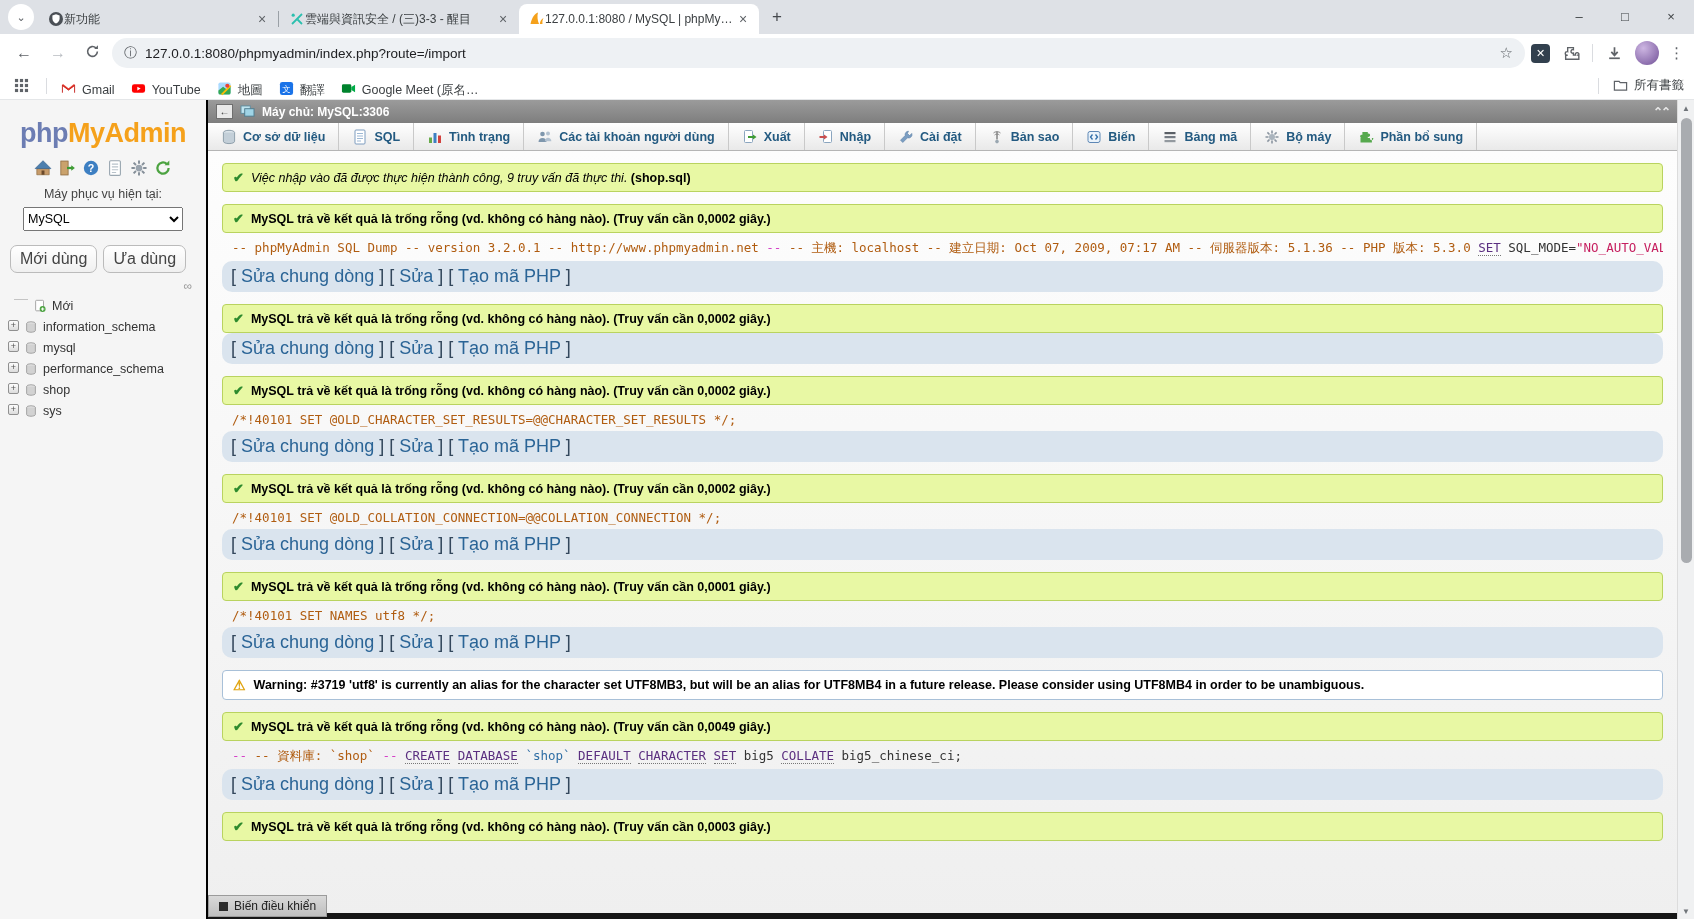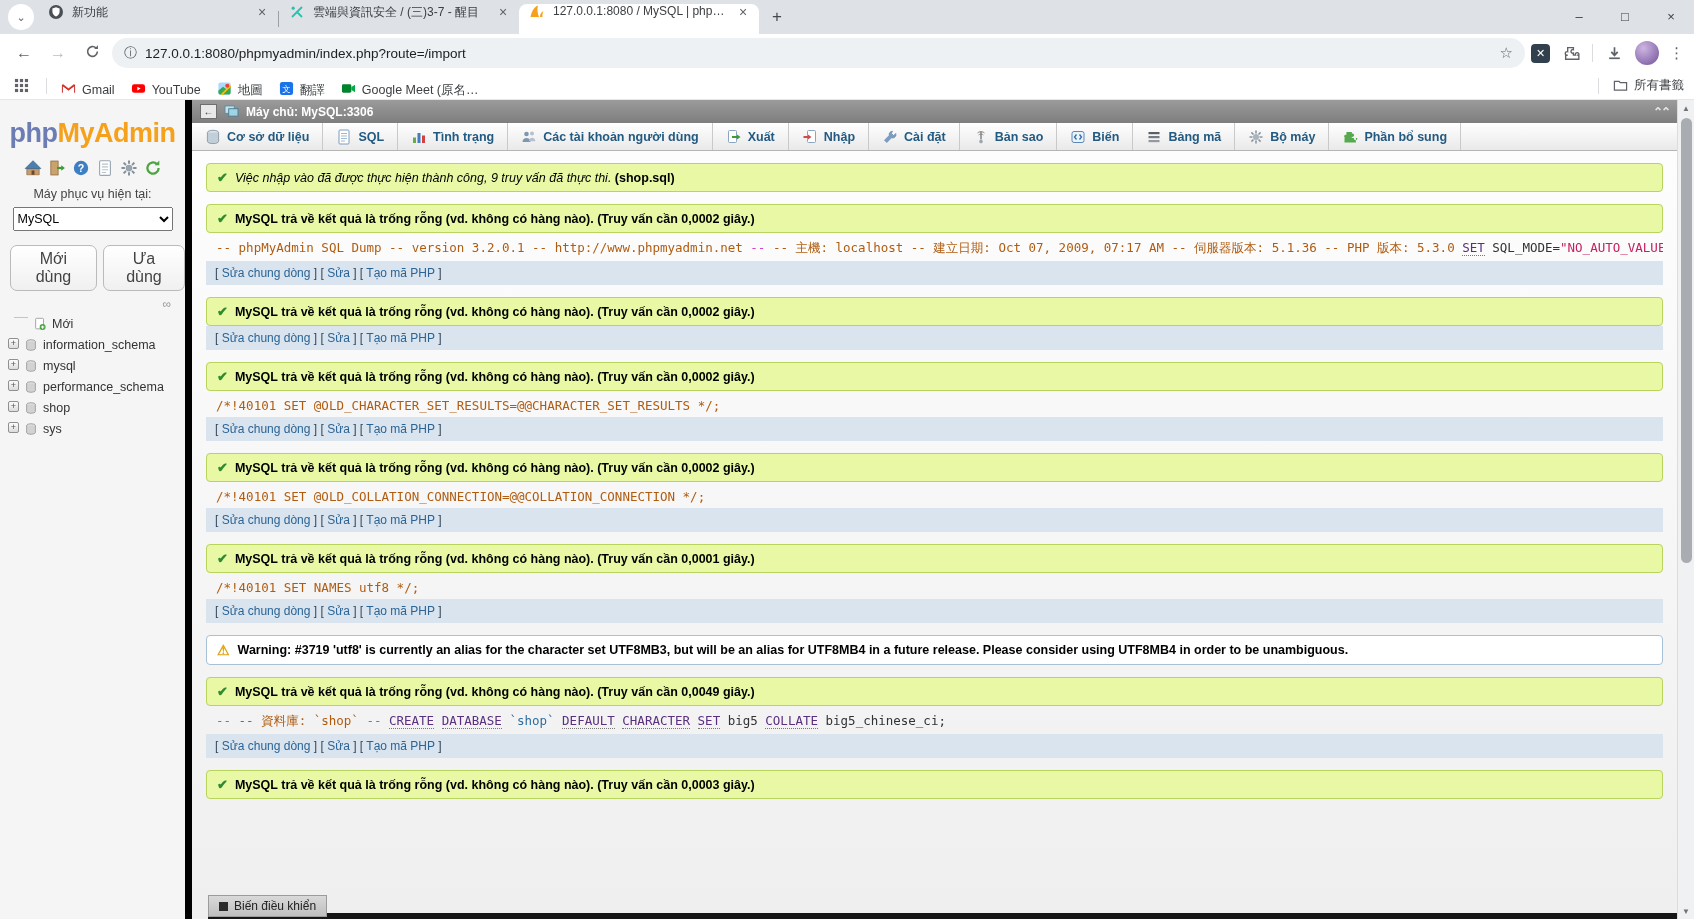--- a/index.html
+++ b/index.html
@@ -1,21 +1,21 @@
 <!DOCTYPE html>
 <html><head>
 <meta charset="utf-8">
 <style>
   * { margin:0; padding:0; box-sizing:border-box; }
   html,body { width:1694px; height:919px; overflow:hidden; font-family:"Liberation Sans",sans-serif; background:#fff; }
 
   
   #tabstrip { height:34px; background:#dee1e6; display:flex; align-items:flex-end; padding-left:8px; position:relative; }
   .tab-search { width:26px; height:26px; margin:0 4px 4px 0; border:none; background:#fff; border-radius:50%; color:#5f6368; font-size:11px; cursor:pointer; }
-  .tab { width:240px; height:30px; display:flex; gap:8px; padding:0 8px 0 10px; font-size:12px; color:#3c4043; border-radius:8px 8px 0 0; position:relative; }
+  .tab { width:240px; height:30px; display:flex; align-items:center; padding:0 8px 0 10px; font-size:12px; color:#3c4043; border-radius:8px 8px 0 0; position:relative; }
   .tab.active { background:#fff; }
   .tab .tab-label { flex:1; white-space:nowrap; overflow:hidden; text-overflow:ellipsis; }
   .tab .tab-close { border:none; background:none; color:#5f6368; font-size:14px; width:16px; height:16px; line-height:14px; border-radius:50%; cursor:pointer; }
   .tab-sep { width:1px; height:16px; background:#9aa0a6; margin-bottom:7px; }
   .newtab-btn { border:none; background:none; font-size:17px; color:#45484d; width:28px; height:28px; margin:0 0 3px 4px; border-radius:50%; cursor:pointer; }
   .win-controls { position:absolute; right:0; top:0; display:flex; }
   .win-controls span { width:46px; height:32px; display:flex; align-items:center; justify-content:center; color:#3c4043; font-size:13px; cursor:pointer; }
   .favicon { width:16px; height:16px; flex:none; display:inline-flex; }
   .favicon svg { width:16px; height:16px; }
 
@@ -36,21 +36,21 @@
   #bookmarks { height:28px; background:#fff; border-bottom:1px solid #e4e6e8; display:flex; align-items:center; padding:0 10px; gap:14px; font-size:12.5px; color:#3c4043; }
   .bm-item { display:flex; align-items:center; gap:6px; cursor:pointer; }
   .bm-item svg { width:15px; height:15px; }
   .bm-sep { width:1px; height:16px; background:#dadce0; }
   .bm-spacer { flex:1; }
 
   
   #page { height:819px; display:flex; }
 
   
-  #sidebar { width:192px; background:#f5f5f5; border-right:7px solid #000000; padding-top:8px; position:relative; }
+  #sidebar { width:208px; background:#f5f5f5; border-right:2px solid #000000; padding-top:8px; position:relative; }
   #brand { text-align:center; font-size:27px; font-weight:bold; letter-spacing:-0.5px; padding:10px 0 6px; }
   #brand .b-php { color:#6c7db3; }
   #brand .b-myadmin { color:#f5a11b; }
   #side-icons { display:flex; justify-content:center; gap:6px; padding:4px 0 10px; }
   #side-icons span { width:18px; height:18px; cursor:pointer; }
   #side-icons svg { width:18px; height:18px; }
   .server-label { text-align:center; font-size:12.5px; color:#444; padding-bottom:6px; }
   #server-select { display:block; margin:0 auto; width:160px; height:24px; font-size:12.5px; font-family:"Liberation Sans",sans-serif; }
   .quick-tabs { display:flex; gap:6px; padding:14px 0 4px 10px; }
   .quick-tabs button { font-size:16px; color:#444; background:linear-gradient(#fff,#f0f0f0); border:1px solid #bbb; border-radius:7px; padding:4px 9px; cursor:pointer; }
@@ -87,21 +87,21 @@
   .msg-import i { font-style:italic; }
   .msg-import b { font-style:normal; }
   .msg-query { font-weight:bold; }
   .sql-line { font-family:"DejaVu Sans Mono",monospace; font-size:12.5px; padding:7px 8px 4px 10px; white-space:nowrap; overflow:hidden; }
   .seg-cmt { color:#b05c10; }
   .seg-mag { color:#d543c8; }
   .seg-kw  { color:#5b2f80; border-bottom:1px dotted #777; }
   .seg-str { color:#c62060; }
   .seg-id  { color:#2e6da4; }
   .seg-pln { color:#333; }
-  .links-row { background:#dae4ee; padding:5px 9px; font-size:12px; color:#235a81; border-radius:0; }
+  .links-row { background:#dae4ee; padding:5px 9px; font-size:18px; color:#235a81; border-radius:10px; }
   .links-row a { color:#2a6496; text-decoration:none; cursor:pointer; }
   .links-row .brk { color:#33475c; }
   .msg-warn { background:#fff; border:1px solid #a8c0d8; border-radius:4px; padding:6px 10px; font-size:12.5px; font-weight:bold; color:#000; display:flex; align-items:center; gap:8px; }
   .msg-warn .warn-ico { color:#e0a410; font-size:14px; }
 
   
   #scrollbar { width:17px; background:#f0f1f2; border-left:1px solid #dcdcdc; display:flex; flex-direction:column; align-items:center; }
   #scrollbar .sb-arrow { height:16px; width:100%; color:#6f7479; font-size:8px; display:flex; align-items:center; justify-content:center; cursor:pointer; }
   #sb-track { flex:1; width:100%; position:relative; }
   #sb-thumb { position:absolute; top:2px; left:3px; width:11px; height:445px; background:#a9acb0; border-radius:6px; cursor:pointer; }
@@ -126,21 +126,21 @@
       <div class="tab">
         <span class="favicon">
           <svg viewBox="0 0 16 16">
             <g stroke="#2bbfae" stroke-width="1.8" fill="none">
               <path d="M3 13L13 3"></path>
               <path d="M8.5 8.5L13 13"></path>
               <circle cx="4.2" cy="4.2" r="1.6" fill="#2bbfae" stroke="none"></circle>
             </g>
           </svg>
         </span>
-        <span class="tab-label">雲端與資訊安全 / (三)3-7 - 醒目</span>
+        <span class="tab-label">雲端與資訊安全 / (三)3-3 - 醒目</span>
         <button class="tab-close">×</button>
       </div>
       <div class="tab active">
         <span class="favicon">
           <svg viewBox="0 0 16 16">
             <path d="M1.5 13C3 6 6 2.5 9 1.5 8 5 8.5 9.5 10 13z" fill="#f5a11b"></path>
             <path d="M10.8 13c.4-3 1.6-5 3.7-6-1 1.8-1.3 3.8-1 6z" fill="#f5a11b"></path>
           </svg>
         </span>
         <span class="tab-label">127.0.0.1:8080 / MySQL | phpMyAdmin</span>

